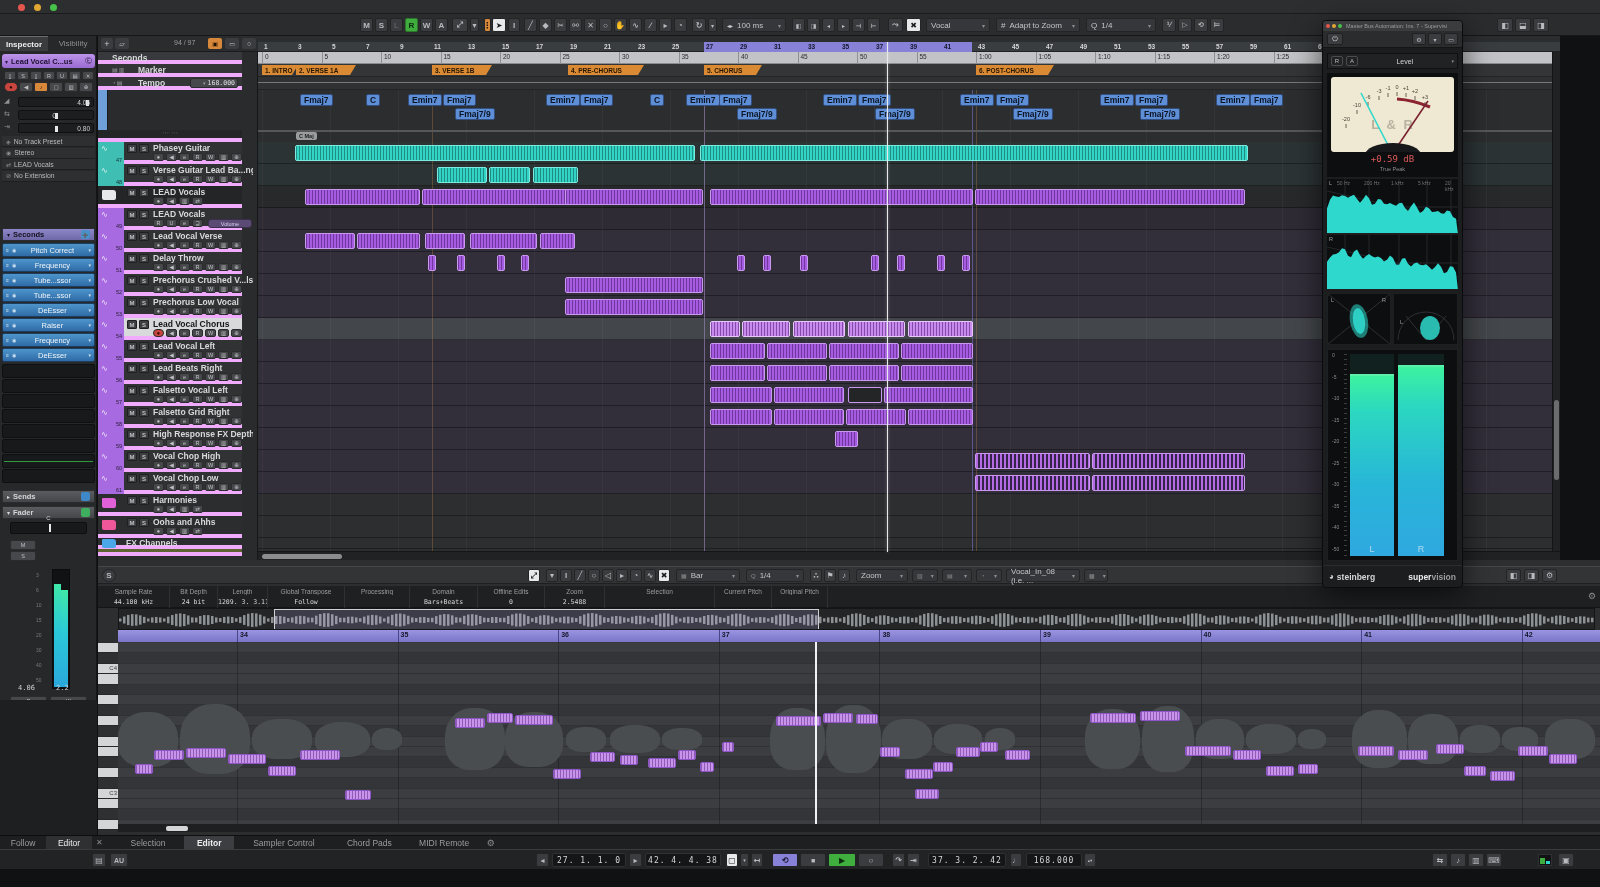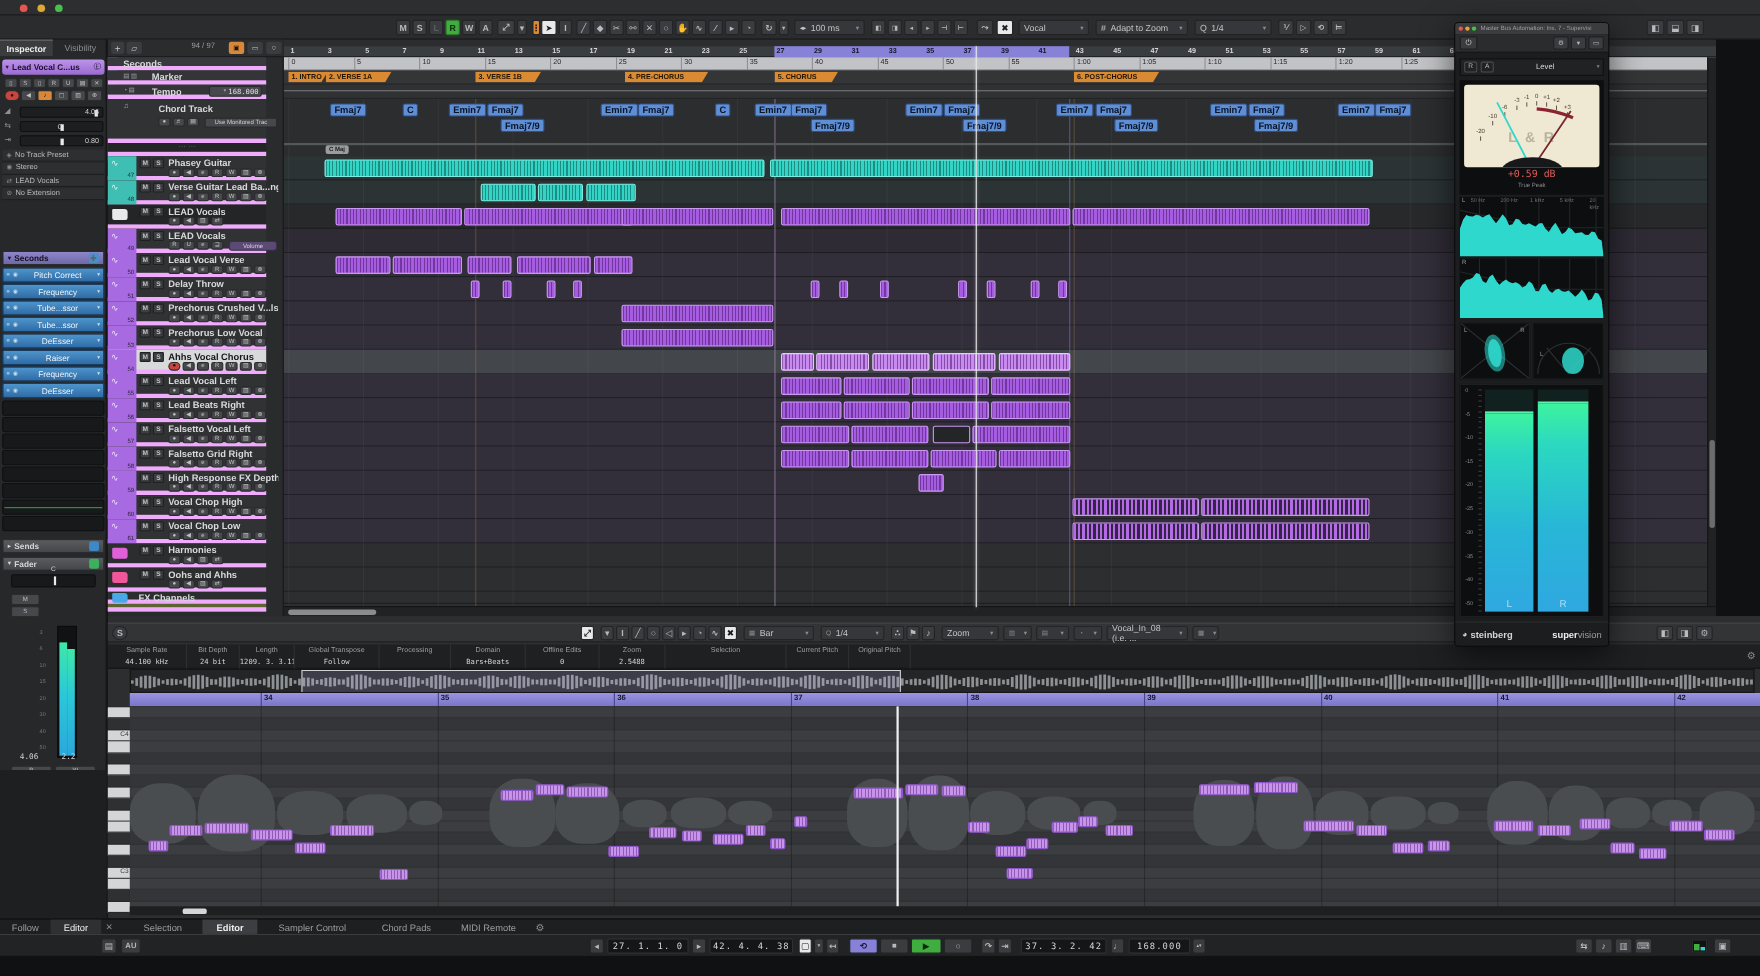--- a/index.html
+++ b/index.html
@@ -293,28 +293,20 @@
       <div class="tname" style="position: absolute; left: 40px; top: 1px;">Marker</div>
     </div>
     <div class="trow" style="top: 41px; height: 13px; background: rgb(51, 53, 55);">
       <div style="position: absolute; left: 14px; top: 2px; font-size: 6px; color: rgb(155, 157, 160);">◔ ▤</div>
       <div class="tname" style="position: absolute; left: 40px; top: 1px;">Tempo</div>
       <div style="position: absolute; right: 4px; top: 1px; width: 48px; height: 10px; background: rgb(71, 72, 76); border: 1px solid rgb(42, 43, 45); border-radius: 2px; display: flex; align-items: center; justify-content: flex-end; padding: 0px 2px; gap: 2px;">
         <div style="font-size: 5px; color: rgb(155, 157, 160);">▾</div>
         <div class="mono" style="font-size: 6.5px; color: rgb(224, 225, 227);">168.000</div>
       </div>
     </div>
-    <div class="trow" style="top: 54px; height: 40px; background: rgb(48, 50, 52);">
-      <div style="position: absolute; left: 14px; top: 3px; font-size: 7px; color: rgb(155, 157, 160);">♫</div>
-      <div class="tname" style="position: absolute; left: 46px; top: 4px;">Chord Track</div>
-      <div class="cbt" style="position: absolute; left: 46px; top: 17px;">●</div>
-      <div class="cbt" style="position: absolute; left: 59px; top: 17px;">♬</div>
-      <div class="cbt" style="position: absolute; left: 72px; top: 17px;">▤</div>
-      <div style="position: absolute; left: 88px; top: 17px; width: 66px; height: 9px; background: rgb(71, 72, 76); border: 1px solid rgb(42, 43, 45); border-radius: 2px; font-size: 5.5px; color: rgb(207, 208, 210); display: flex; align-items: center; justify-content: center; white-space: nowrap; overflow: hidden;">Use Monitored Trac</div>
-    </div>
     <div class="trow" style="top: 94px; height: 12px; background: rgb(35, 37, 39);">
       <div style="position: absolute; left: 64px; top: -1px; font-size: 7px; color: rgb(106, 108, 110);">⋯ ⋯</div>
     </div>
     <div class="trow" style="top: 106px; height: 22px;">
       <div style="position: absolute; left: 0px; top: 0px; width: 26px; height: 22px; background: rgb(63, 191, 180);">
         <div style="position: absolute; left: 3px; top: 2px; font-size: 8px; color: rgba(255, 255, 255, 0.85);">∿</div>
         <div style="position: absolute; right: 2px; bottom: 1px; font-size: 5.5px; color: rgba(10, 10, 12, 0.8);">47</div>
       </div>
       <div class="ms" style="position: absolute; left: 29px; top: 2px;">M</div>
       <div class="ms" style="position: absolute; left: 41px; top: 2px;">S</div>
@@ -431,21 +423,21 @@
       <div class="cbt" style="position: absolute; left: 120px; top: 11px;">▥</div>
       <div class="cbt" style="position: absolute; left: 133px; top: 11px;">⊕</div>
     </div>
     <div class="trow" style="top: 282px; height: 22px; background: rgb(216, 217, 219);">
       <div style="position: absolute; left: 0px; top: 0px; width: 26px; height: 22px; background: rgb(168, 106, 224);">
         <div style="position: absolute; left: 3px; top: 2px; font-size: 8px; color: rgba(255, 255, 255, 0.85);">∿</div>
         <div style="position: absolute; right: 2px; bottom: 1px; font-size: 5.5px; color: rgba(10, 10, 12, 0.8);">54</div>
       </div>
       <div class="ms" style="position: absolute; left: 29px; top: 2px;">M</div>
       <div class="ms" style="position: absolute; left: 41px; top: 2px;">S</div>
-      <div class="tname" style="position: absolute; left: 55px; top: 1px; width: 100px; color: rgb(20, 21, 23);">Ahhs Vocal Chorus</div>
+      <div class="tname" style="position: absolute; left: 55px; top: 1px; width: 100px; color: rgb(20, 21, 23);">Lead Vocal Chorus</div>
       <div class="cbt" style="position: absolute; left: 55px; top: 11px; background: rgb(200, 70, 62); color: rgb(42, 5, 5); border-radius: 4px;">●</div>
       <div class="cbt" style="position: absolute; left: 68px; top: 11px;">◀</div>
       <div class="cbt" style="position: absolute; left: 81px; top: 11px;">e</div>
       <div class="cbt" style="position: absolute; left: 94px; top: 11px;">R</div>
       <div class="cbt" style="position: absolute; left: 107px; top: 11px;">W</div>
       <div class="cbt" style="position: absolute; left: 120px; top: 11px;">▥</div>
       <div class="cbt" style="position: absolute; left: 133px; top: 11px;">⊕</div>
     </div>
     <div class="trow" style="top: 304px; height: 22px;">
       <div style="position: absolute; left: 0px; top: 0px; width: 26px; height: 22px; background: rgb(168, 106, 224);">
@@ -1567,21 +1559,21 @@
       </div>
       <div style="position: absolute; left: 70px; top: 4px; width: 46px; height: 202px; background: rgb(16, 33, 31);">
         <div style="position: absolute; inset: 13px 0px 0px; background: linear-gradient(rgb(61, 242, 160), rgb(43, 216, 192) 20%, rgb(40, 182, 216) 60%, rgb(47, 168, 224));"></div>
         <div style="position: absolute; left: 0px; right: 0px; top: 11px; height: 2px; background: rgb(90, 242, 171);"></div>
         <div style="position: absolute; left: 0px; right: 0px; bottom: 2px; text-align: center; font-size: 9px; color: rgba(230, 240, 245, 0.7); z-index: 2;">R</div>
       </div>
     </div>
     <div style="position: absolute; left: 0px; top: 544px; width: 139px; height: 22px; border-top: 1px solid rgb(42, 44, 46); display: flex; align-items: center; padding: 0px 6px; gap: 3px;">
       <div style="color: rgb(207, 208, 210); font-size: 8px;">◕</div>
       <div style="font-size: 8.5px; font-weight: bold; color: rgb(213, 214, 216);">steinberg</div>
-      <div style="margin-left: auto; font-size: 8.5px; color: rgb(236, 237, 237);"><span style="font-weight: bold;">super</span><span style="font-weight: normal; color: rgb(155, 157, 160);">vision</span></div>
+      <div style="margin-left: auto; font-size: 8.5px; color: rgb(236, 237, 237);"><span style="font-weight: bold;">super</span><span style="font-weight: bold; color: rgb(155, 157, 160);">vision</span></div>
     </div>
   </div>
 <div class="abs" id="tabbar">
     <div class="tab9" style="position: absolute; left: 0px; top: 0px; width: 46px; height: 14px; justify-content: center;">Follow</div>
     <div class="tab9" style="position: absolute; left: 46px; top: 0px; width: 46px; height: 14px; justify-content: center; color: rgb(236, 237, 237); background: rgb(46, 48, 50);">Editor</div>
     <div style="position: absolute; left: 96px; top: 2px; font-size: 8px; color: rgb(138, 140, 142);">✕</div>
     <div class="tab9" style="position: absolute; left: 112px; top: 0px; width: 72px; height: 14px; justify-content: center;">Selection</div>
     <div class="tab9" style="position: absolute; left: 184px; top: 0px; width: 50.4px; height: 14px; justify-content: center; background: rgb(60, 62, 65); color: rgb(236, 237, 237); font-weight: bold;">Editor</div>
     <div class="tab9" style="position: absolute; left: 234.4px; top: 0px; width: 99px; height: 14px; justify-content: center;">Sampler Control</div>
     <div class="tab9" style="position: absolute; left: 333.4px; top: 0px; width: 72px; height: 14px; justify-content: center;">Chord Pads</div>

